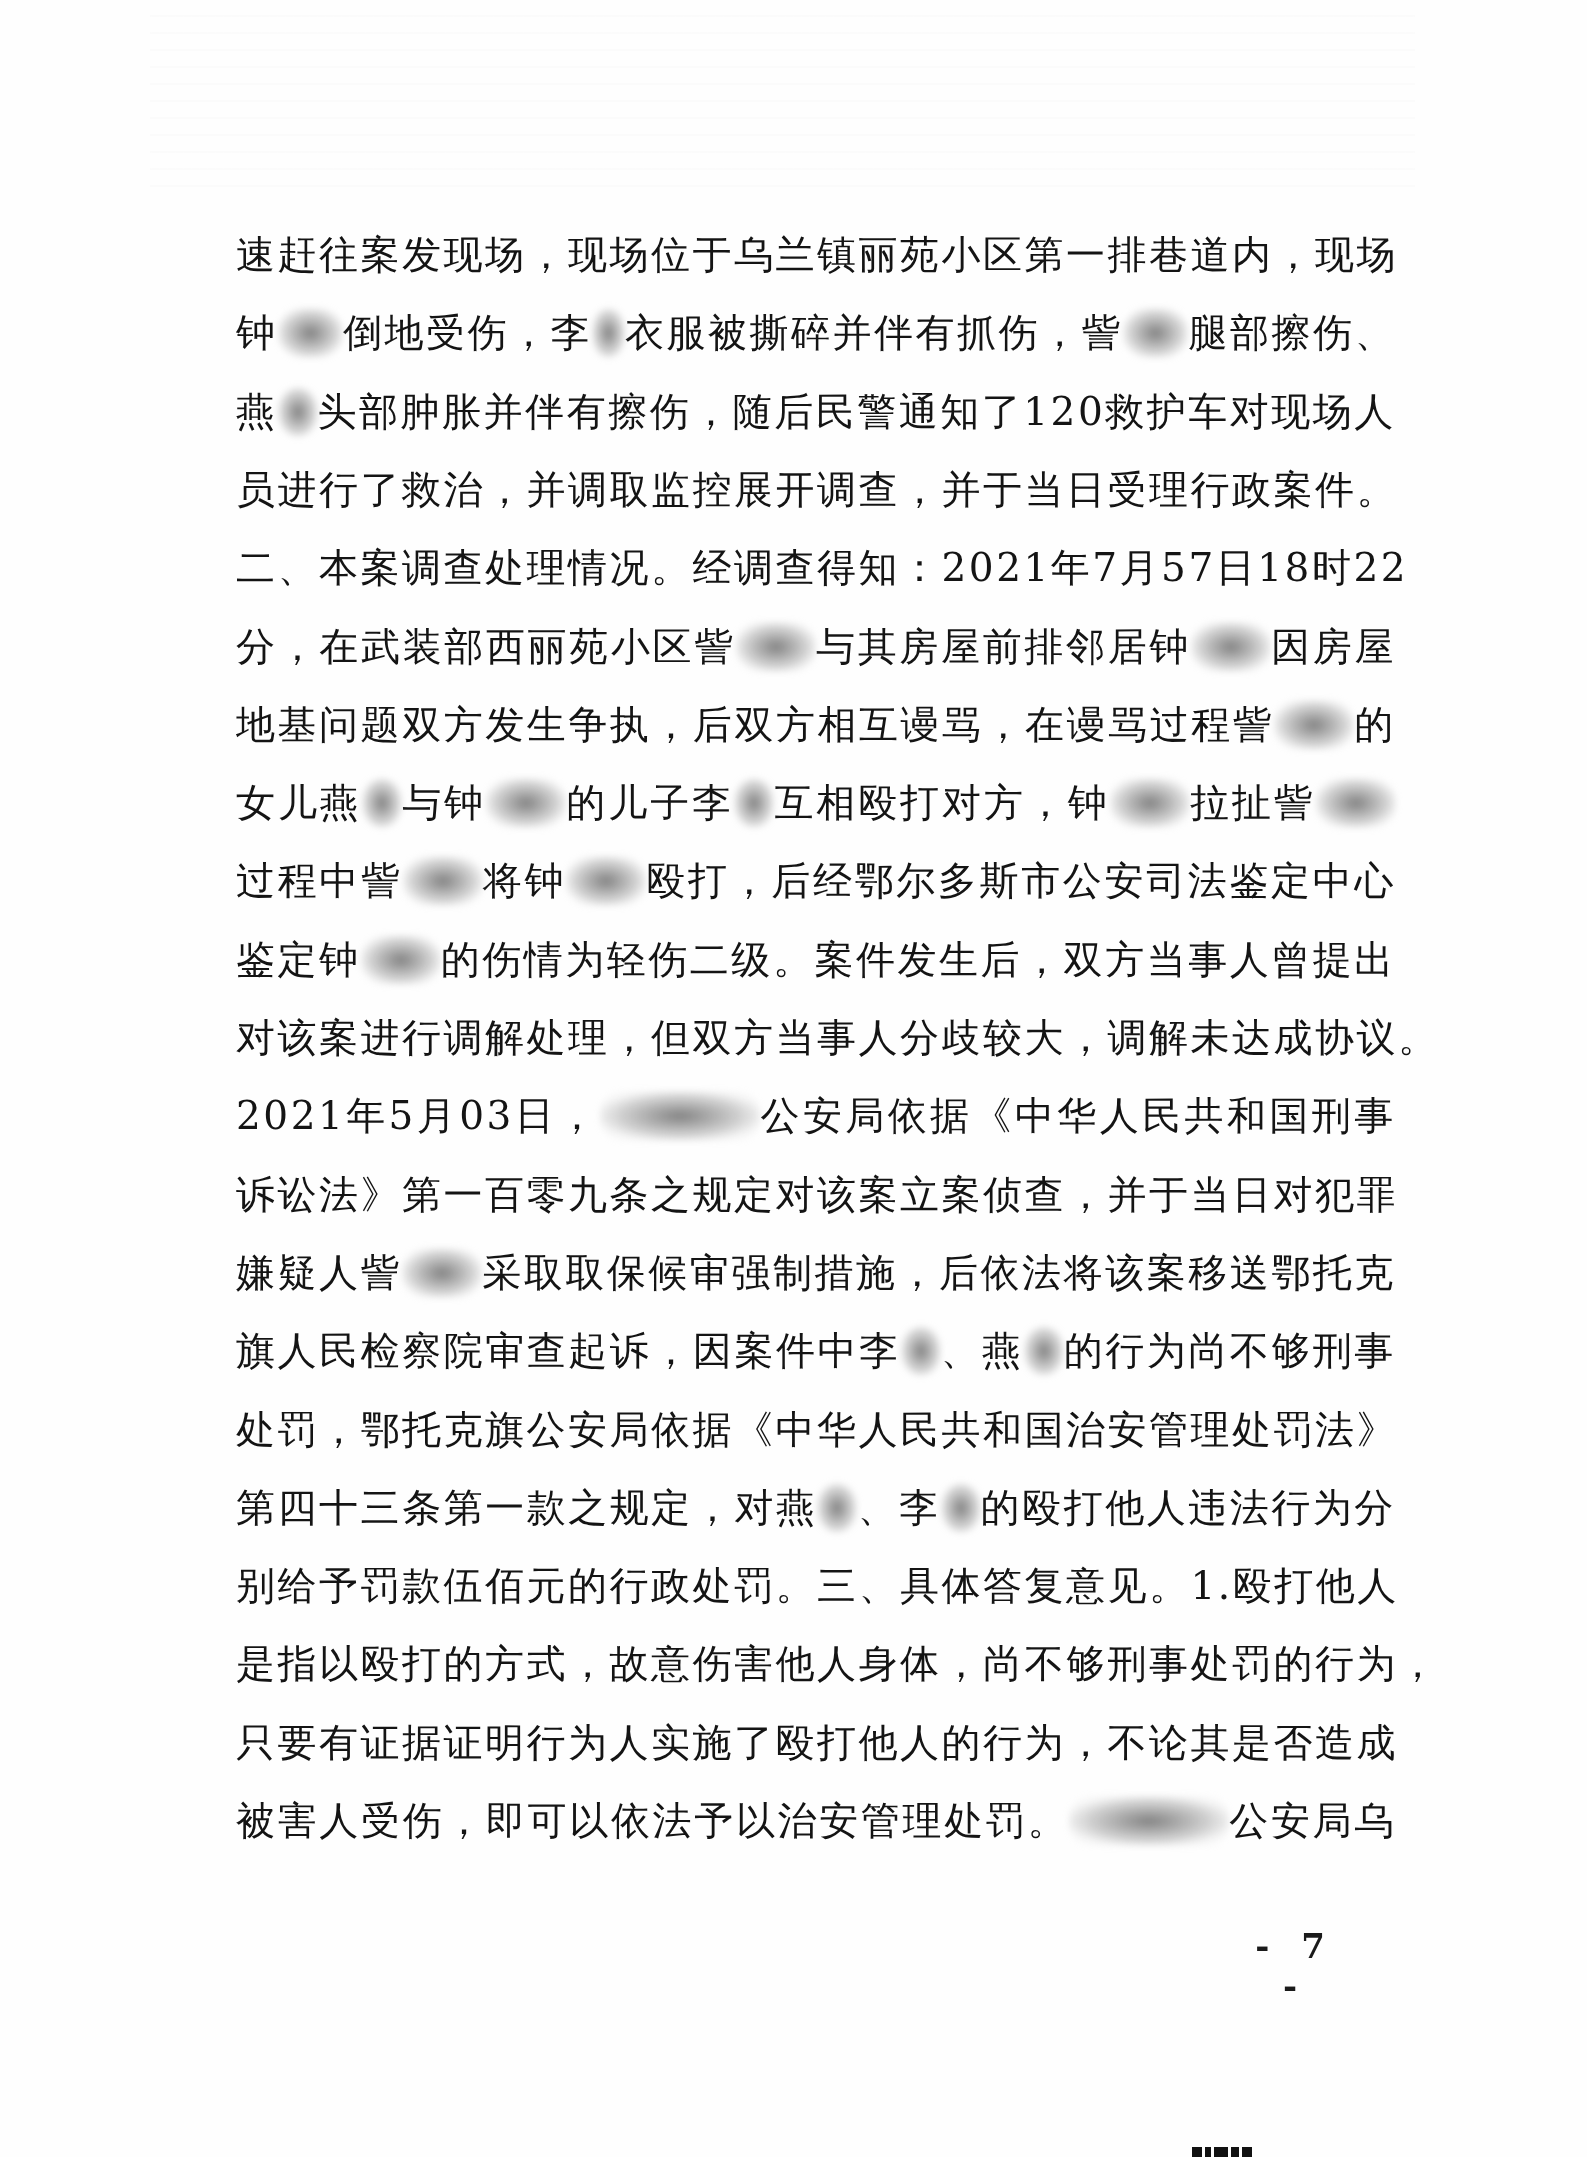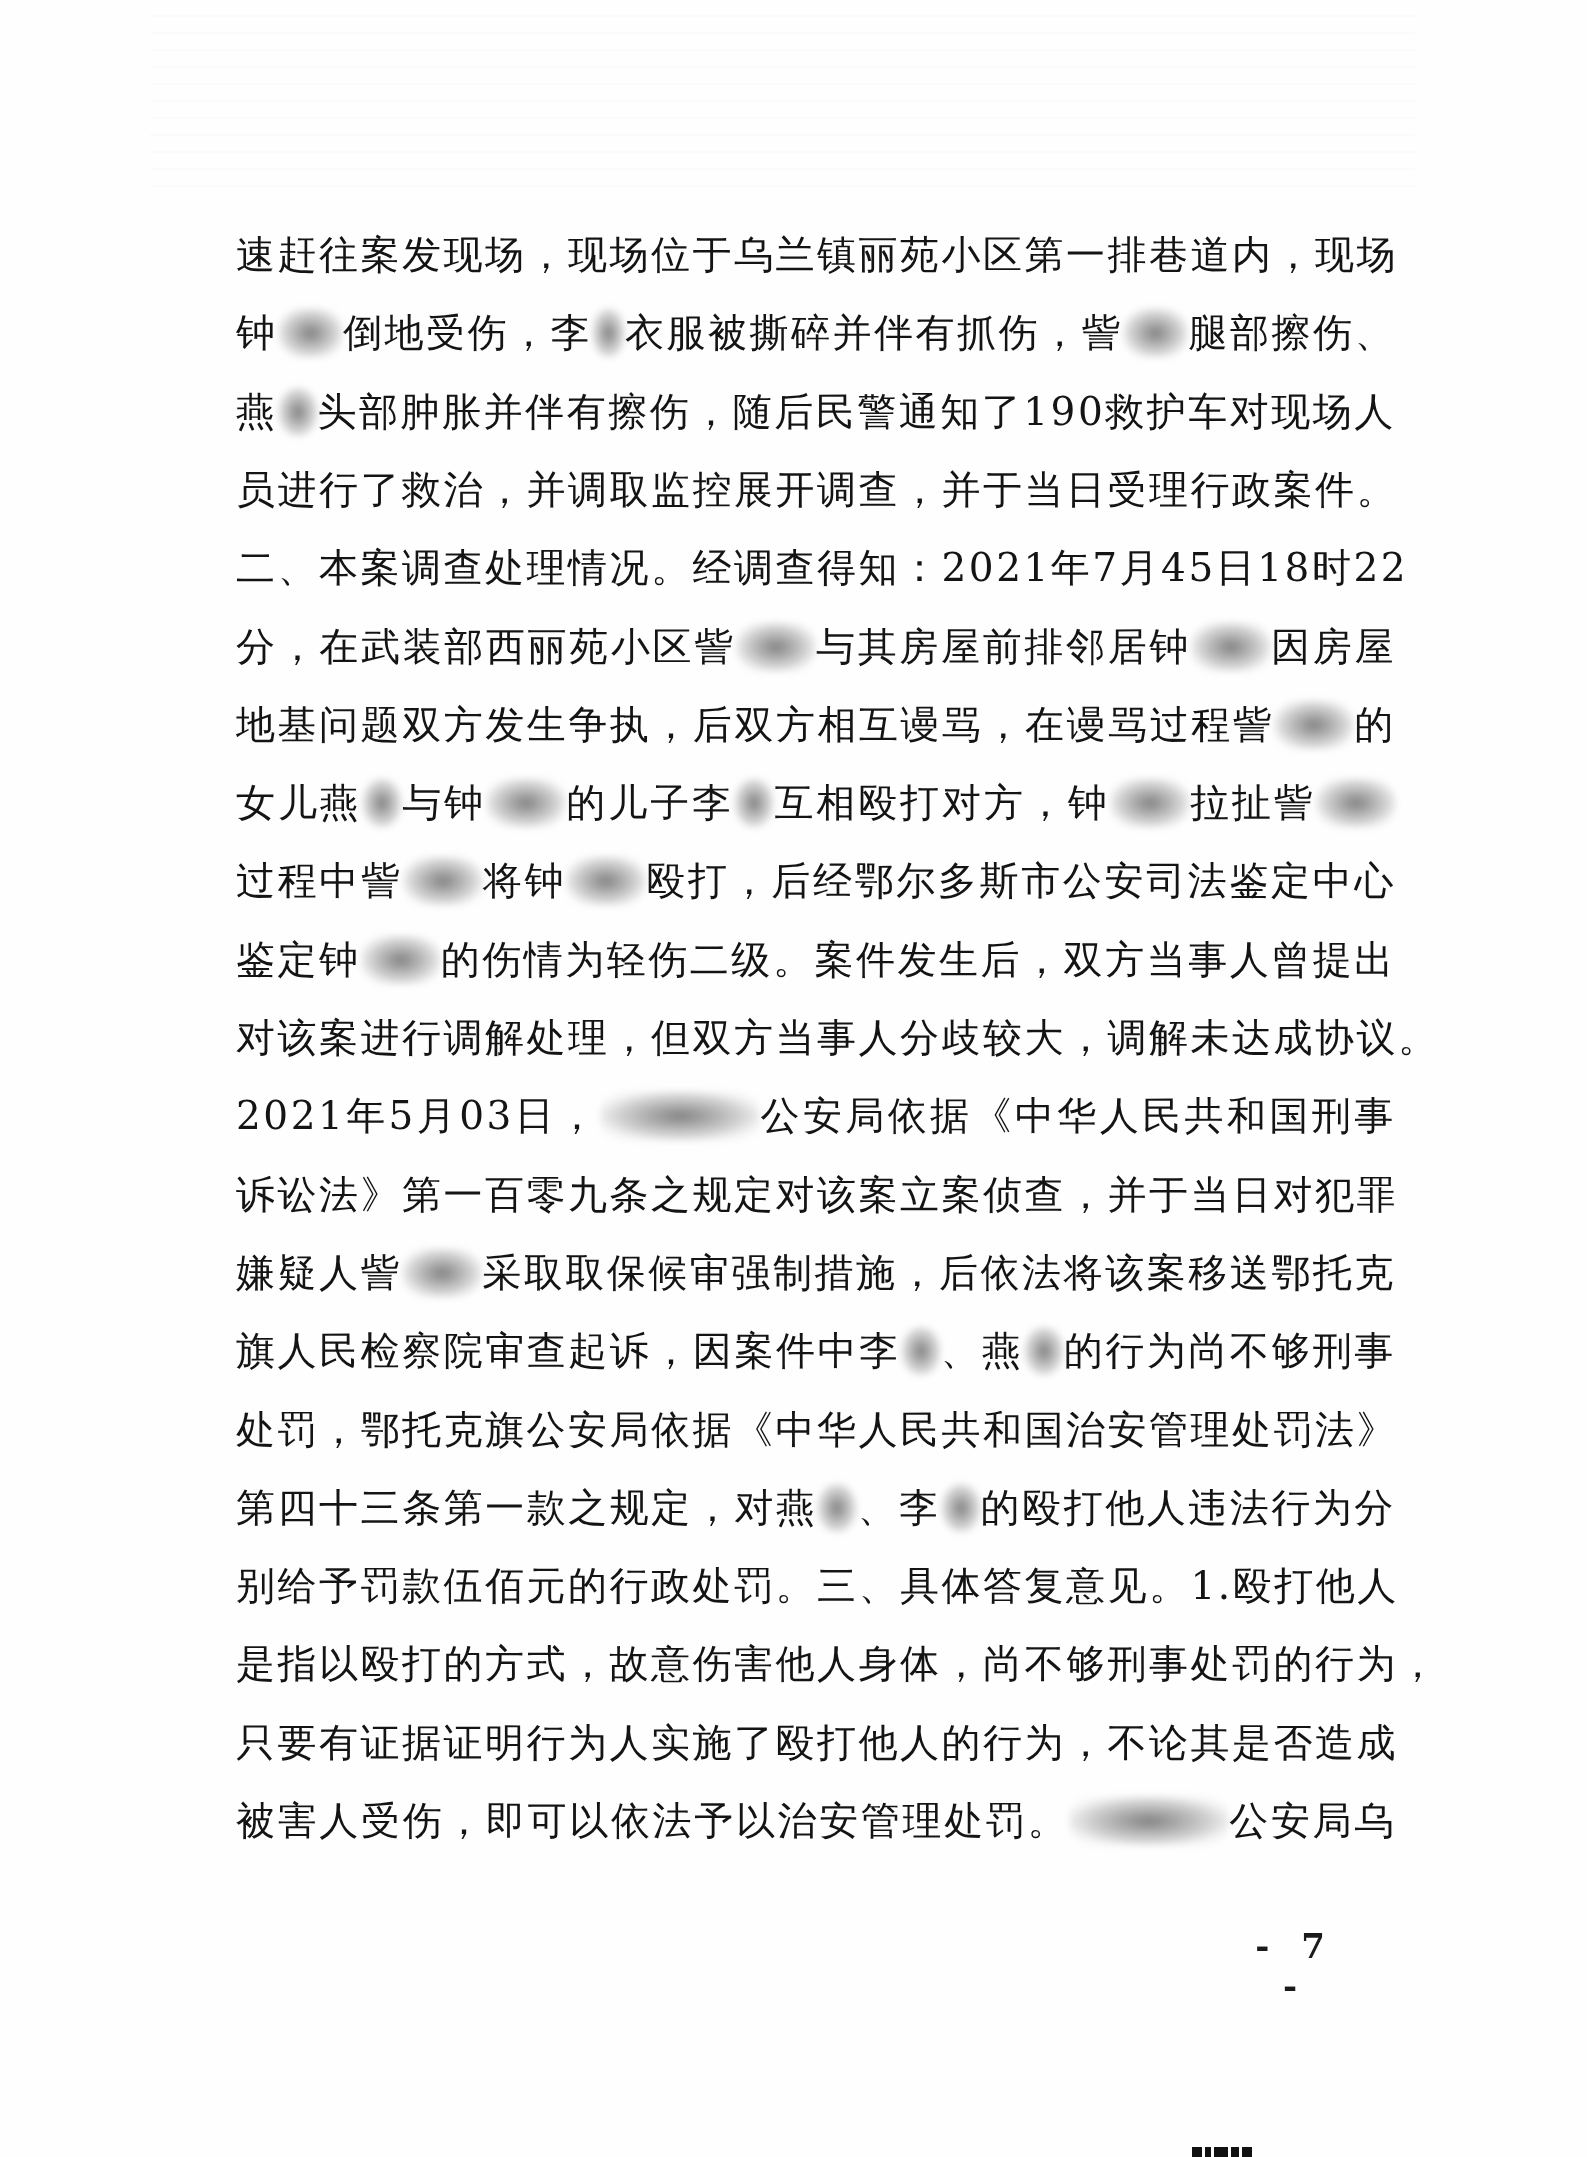--- a/index.html
+++ b/index.html
@@ -174,21 +174,21 @@
         <span class="seg">擦</span>
         <span class="seg">伤</span>
         <span class="seg">，</span>
         <span class="seg">随</span>
         <span class="seg">后</span>
         <span class="seg">民</span>
         <span class="seg">警</span>
         <span class="seg">通</span>
         <span class="seg">知</span>
         <span class="seg">了</span>
-        <span class="seg">190</span>
+        <span class="seg">120</span>
         <span class="seg">救</span>
         <span class="seg">护</span>
         <span class="seg">车</span>
         <span class="seg">对</span>
         <span class="seg">现</span>
         <span class="seg">场</span>
         <span class="seg">人</span>
       </div>
       <div class="line" style="top: 461.9px;">
         <span class="seg">员</span>
@@ -235,21 +235,21 @@
         <span class="seg">经</span>
         <span class="seg">调</span>
         <span class="seg">查</span>
         <span class="seg">得</span>
         <span class="seg">知</span>
         <span class="seg">：</span>
         <span class="seg">2021</span>
         <span class="seg">年</span>
         <span class="seg">7</span>
         <span class="seg">月</span>
-        <span class="seg">45</span>
+        <span class="seg">57</span>
         <span class="seg">日</span>
         <span class="seg">18</span>
         <span class="seg">时</span>
         <span class="seg">22</span>
       </div>
       <div class="line" style="top: 618.5px;">
         <span class="seg">分</span>
         <span class="seg">，</span>
         <span class="seg">在</span>
         <span class="seg">武</span>

